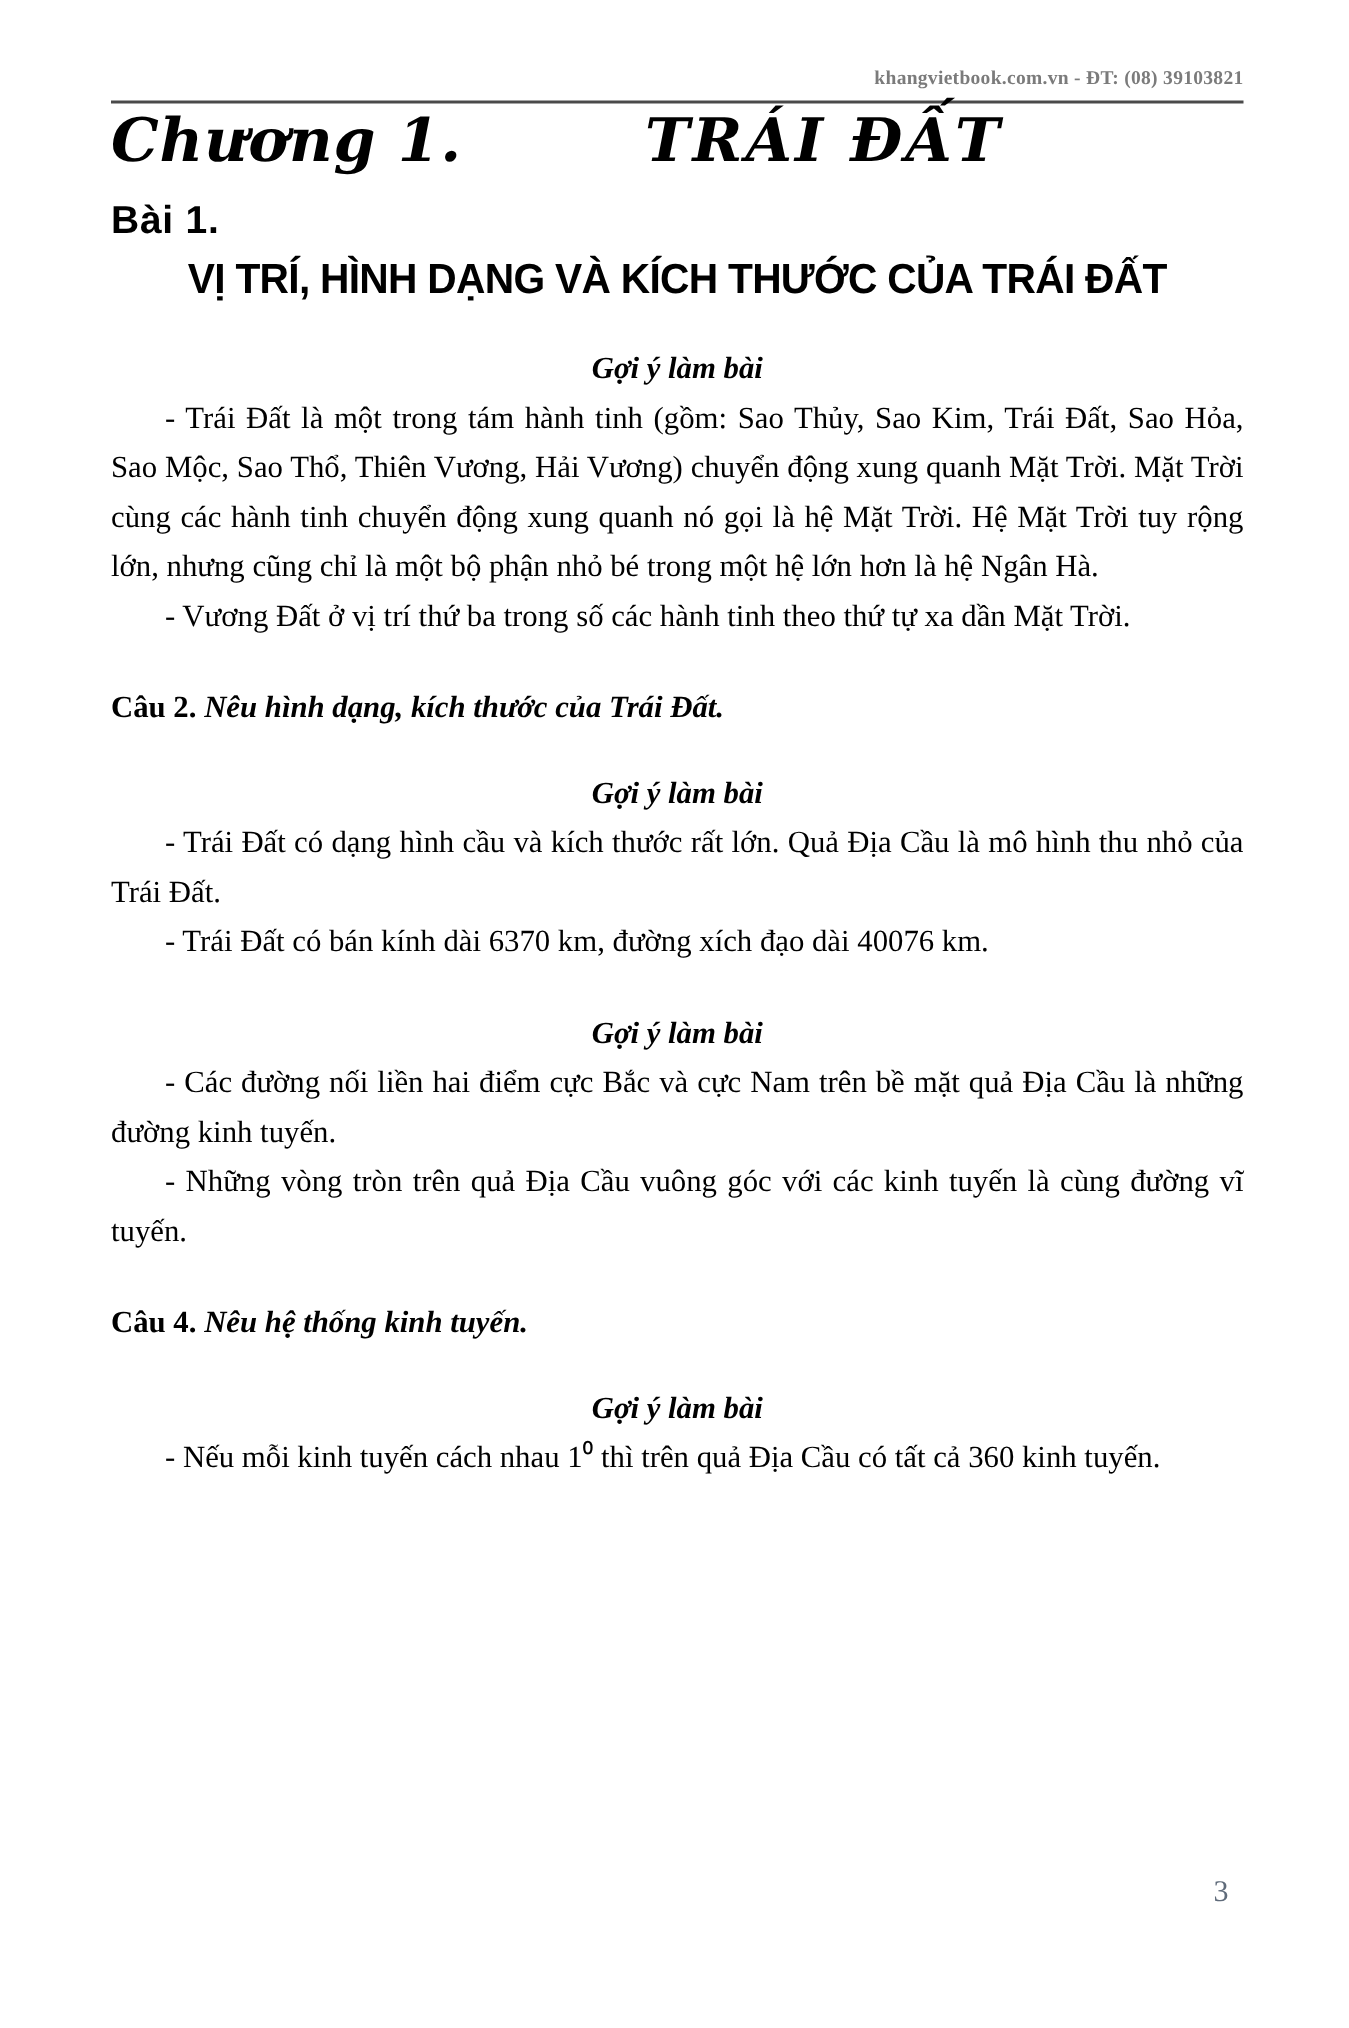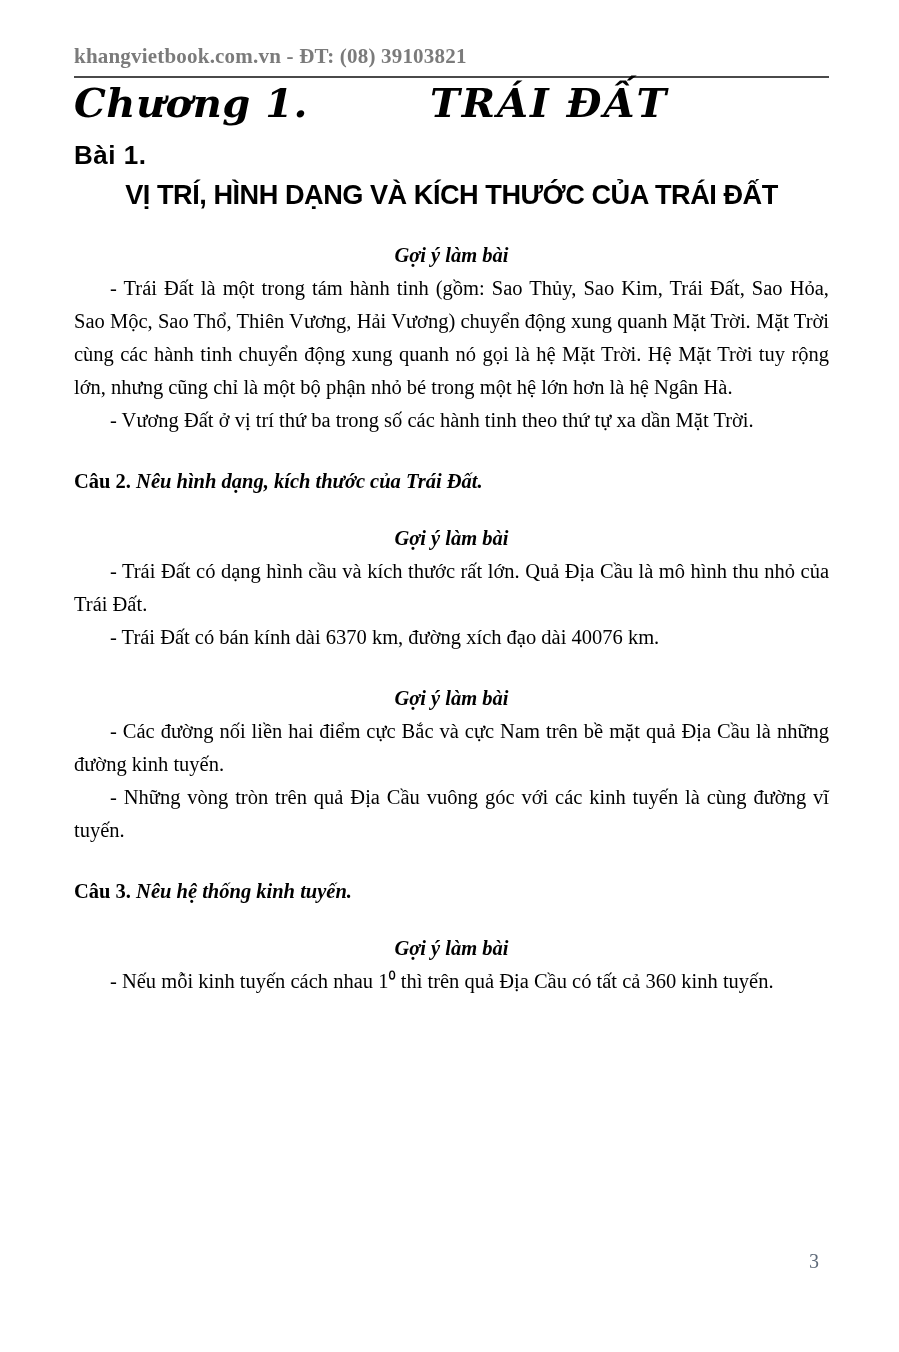--- a/index.html
+++ b/index.html
@@ -11,23 +11,24 @@
     overflow: hidden;
     font-family: "Liberation Serif", serif;
     color: #000;
   }
   .page-inner {
     padding: 44px 70px 0 74px; 
   }
 
   
   .page-header {
+    text-align: right;
     font-family: "Liberation Serif", serif;
     font-weight: bold;
-    font-size: 21px;
+    font-size: 13px;
     letter-spacing: 0.2px;
     color: #7b7b7b;
     padding-bottom: 7px;
     border-bottom: 2px solid #4a4a4a;
   }
 
   
   .chapter-row {
     display: flex;
     align-items: baseline;
@@ -126,21 +127,21 @@
   </section>
 
   <section class="q-block">
     <p class="hint-heading">Gợi ý làm bài</p>
     <p class="answer">- Các đường nối liền hai điểm cực Bắc và cực Nam trên bề mặt quả Địa Cầu là những đường kinh tuyến.</p>
     <p class="answer">- Những vòng tròn trên quả Địa Cầu vuông góc với các kinh tuyến là cùng đường vĩ tuyến.</p>
   </section>
 
   <section class="q-block">
     <p class="q-head">
-      <span class="q-label">Câu 3.</span>
+      <span class="q-label">Câu 4.</span>
       <span class="q-text">Nêu hệ thống kinh tuyến.</span>
     </p>
     <p class="hint-heading">Gợi ý làm bài</p>
     <p class="answer">- Nếu mỗi kinh tuyến cách nhau 1⁰ thì trên quả Địa Cầu có tất cả 360 kinh tuyến.</p>
   </section>
 
 </div>
 
 <div class="page-number">3</div>
 

